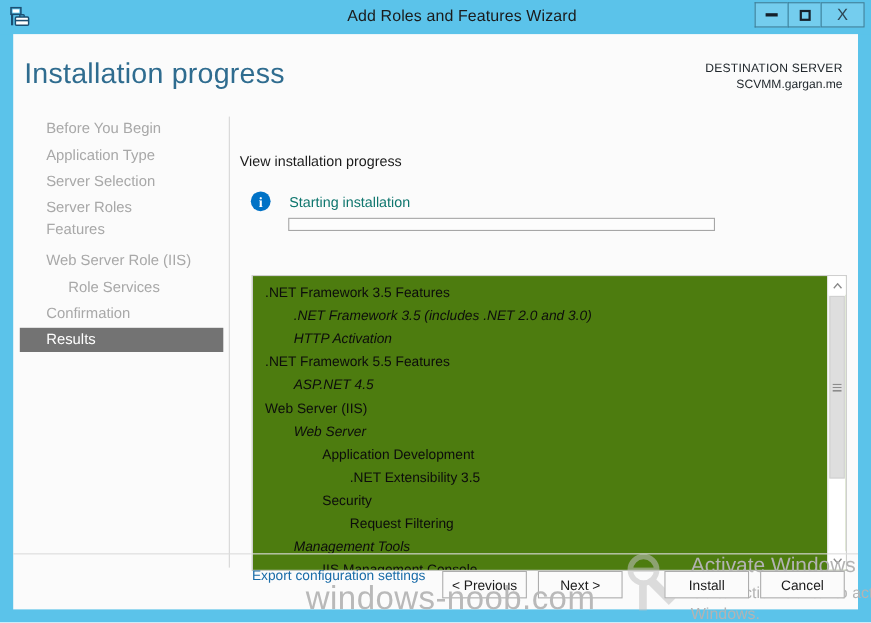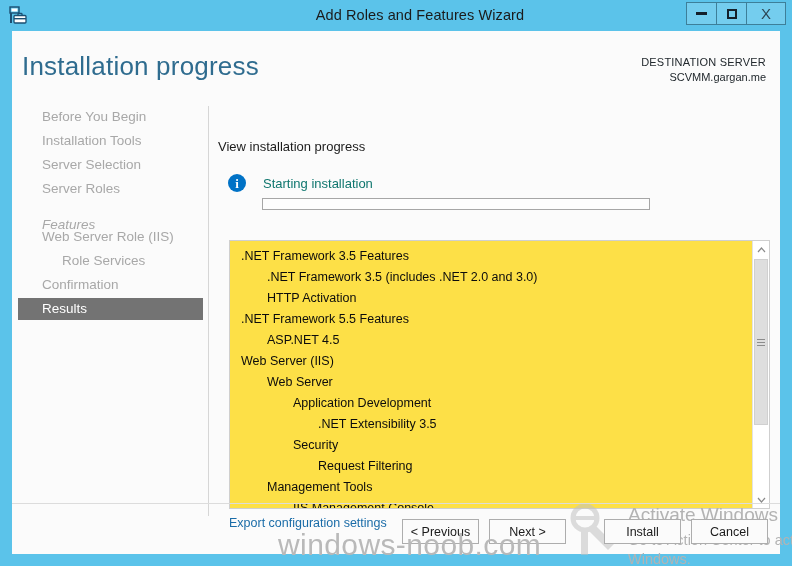--- a/index.html
+++ b/index.html
@@ -210,46 +210,46 @@
   .progressbar .fill {
     height: 100%;
     background: #06b025;
     width: 0%;
   }
 
   
   .listbox {
     position: absolute;
     left: 11px;
-    top: 134px;
+    top: 144px;
     width: 541px;
     height: 269px;
     border: 1px solid #cfcfcf;
-    background: #fde047;
+    background: #4d7c0f;
     box-sizing: border-box;
     overflow: hidden;
   }
   .list-inner {
     position: absolute;
     left: 0; top: 0;
     width: 523px;
     height: 100%;
     padding-top: 5px;
     box-sizing: border-box;
   }
   .list-row {
     height: 21px;
     line-height: 21px;
     font-size: 12.5px;
     color: #0c0c0c;
     white-space: nowrap;
     padding-left: 11px;
   }
   .lvl-0 { padding-left: 11px; }
-  .lvl-1 { padding-left: 37px; }
+  .lvl-1 { padding-left: 37px; font-style: italic; }
   .lvl-2 { padding-left: 63px; }
   .lvl-3 { padding-left: 88px; }
 
   
   .scrollbar {
     position: absolute;
     right: 0; top: 0;
     width: 17px;
     height: 100%;
     background: #ffffff;
@@ -412,24 +412,24 @@
 
     <div class="page-title">Installation progress</div>
 
     <div class="dest-server">
       <div class="dest-label">DESTINATION SERVER</div>
       <div>SCVMM.gargan.me</div>
     </div>
 
     <div class="sidebar" id="sidebar">
         <div class="nav-item" style="top: 0px;">Before You Begin</div>
-        <div class="nav-item" style="top: 24px;">Installation Tools</div>
+        <div class="nav-item" style="top: 24px;">Application Type</div>
         <div class="nav-item" style="top: 48px;">Server Selection</div>
         <div class="nav-item" style="top: 72px;">Server Roles</div>
-        <div class="nav-item" style="top: 108px; font-style: italic;">Features</div>
+        <div class="nav-item" style="top: 92px;">Features</div>
         <div class="nav-item" style="top: 120px;">Web Server Role (IIS)</div>
         <div class="nav-item indent" style="top: 144px;">Role Services</div>
         <div class="nav-item" style="top: 168px;">Confirmation</div>
         <div class="nav-item selected" style="top: 192px;">Results</div>
       </div>
     <div class="sidebar-divider"></div>
 
     <div class="main">
 
       <div class="section-label">View installation progress</div>

